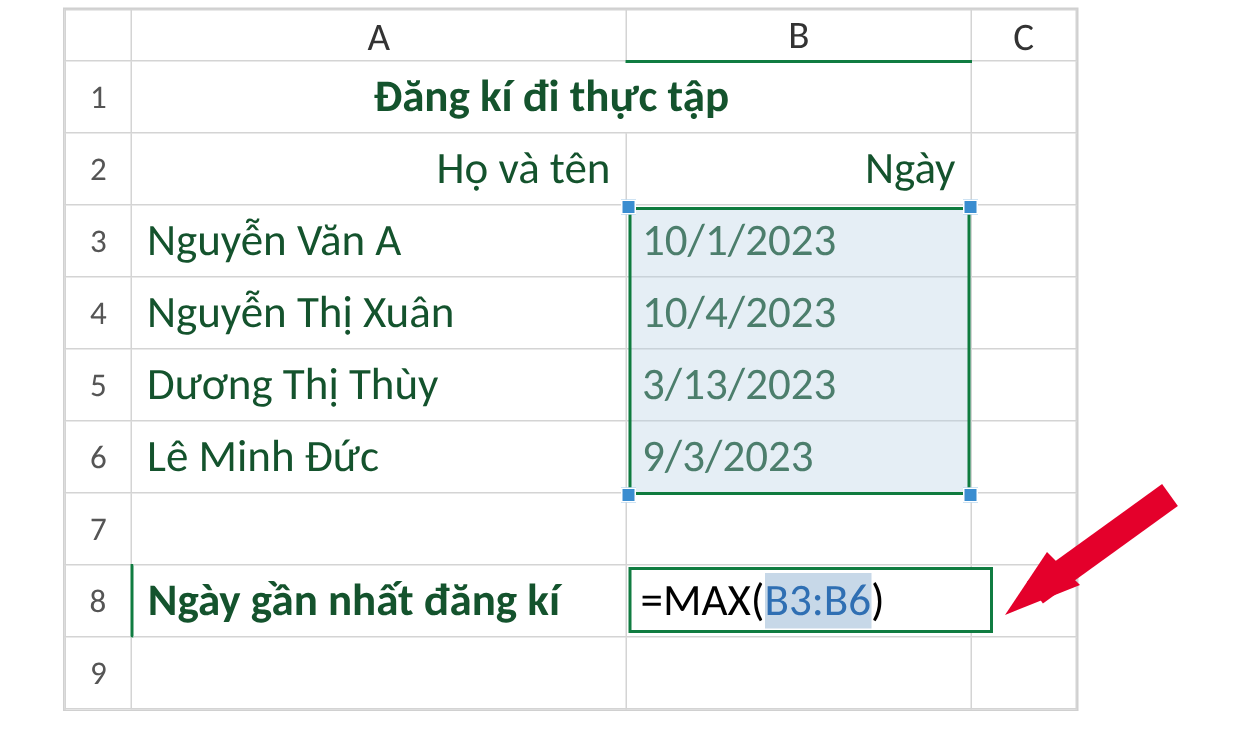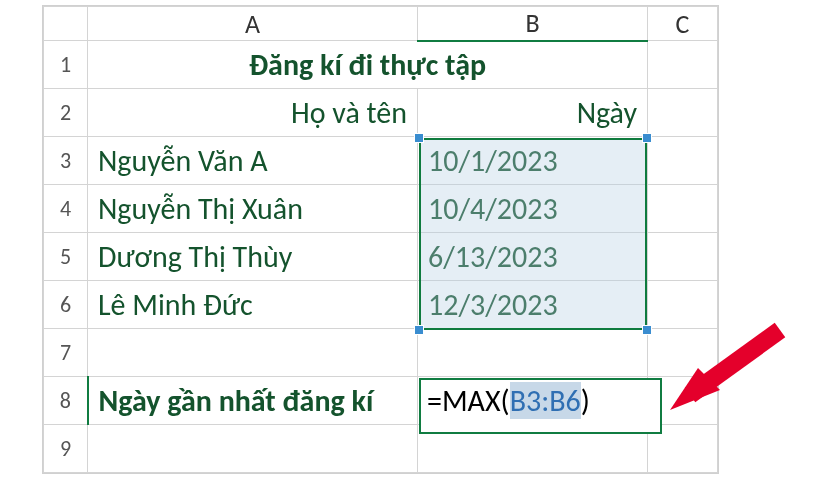--- a/index.html
+++ b/index.html
@@ -139,27 +139,27 @@
   </tr>
   <tr>
     <td class="row-hdr">4</td>
     <td class="cell">Nguyễn Thị Xuân</td>
     <td class="cell right">10/4/2023</td>
     <td class="cell"></td>
   </tr>
   <tr>
     <td class="row-hdr">5</td>
     <td class="cell">Dương Thị Thùy</td>
-    <td class="cell right">6/13/2023</td>
+    <td class="cell right">3/13/2023</td>
     <td class="cell"></td>
   </tr>
   <tr>
     <td class="row-hdr">6</td>
     <td class="cell">Lê Minh Đức</td>
-    <td class="cell right">12/3/2023</td>
+    <td class="cell right">9/3/2023</td>
     <td class="cell"></td>
   </tr>
   <tr>
     <td class="row-hdr">7</td>
     <td class="cell"></td>
     <td class="cell"></td>
     <td class="cell"></td>
   </tr>
   <tr>
     <td class="row-hdr active">8</td>
@@ -175,21 +175,21 @@
   </tr>
 </tbody>
     </table>
 
 <div class="selection-range" style="left:376px; top:132px; width:228px; height:192px;"></div>
 <div class="sel-handle" style="left:371px; top:127px;"></div>
 <div class="sel-handle" style="left:599px; top:127px;"></div>
 <div class="sel-handle" style="left:371px; top:319px;"></div>
 <div class="sel-handle" style="left:599px; top:319px;"></div>
 
-<div class="formula-box" style="left:376px; top:372px; width:243px; height:56px;">
+<div class="formula-box" style="left:376px; top:372px; width:243px; height:44px;">
   <span>=MAX(</span><span class="formula-selected"><span class="formula-ref">B3:B6</span></span><span>)</span>
 </div>
 </div>
 
 <div class="arrow" style="left:670px; top:320px;">
   <svg width="120" height="100" viewBox="0 0 120 100">
     <defs>
       <marker id="ah" markerWidth="14" markerHeight="14" refX="3" refY="7" orient="auto">
         <polygon points="0,0 14,7 0,14" fill="#e4002b"></polygon>
       </marker>

